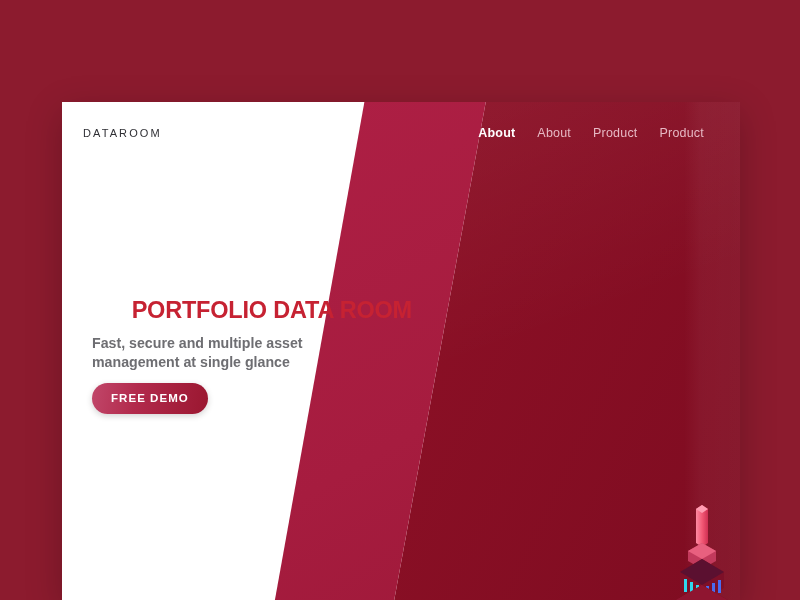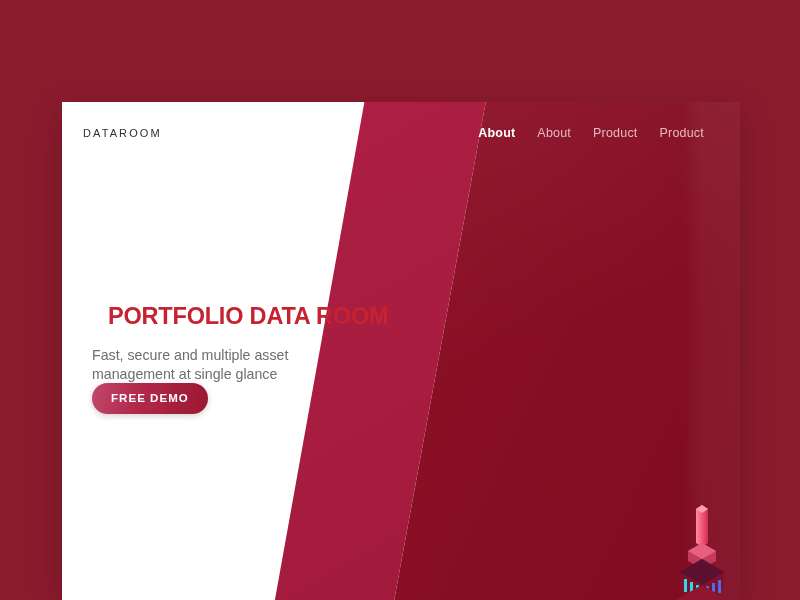--- a/index.html
+++ b/index.html
@@ -109,34 +109,35 @@
 
   
   .hero {
     position: absolute;
     left: 30px;
     top: 185px;
     z-index: 4;
     width: 330px;
   }
   .hero-title {
-    margin: 16px;
+    margin: 10px;
     font-size: 23.5px;
     font-weight: 700;
     letter-spacing: -0.2px;
     color: #c62232;
     line-height: 1.15;
     white-space: nowrap;
+    text-align: right;
   }
   .hero-sub {
-    margin: 9px 0 0 0;
+    margin: 9px 0 12px 0;
     font-size: 14.2px;
     line-height: 1.32;
     color: #6e6e72;
-    font-weight: 400;
+    font-weight: 700;
     max-width: 255px;
   }
   .cta {
     display: inline-block;
     padding: 9px 19px 10px 19px;
     border: none;
     border-radius: 40px;
     background: linear-gradient(100deg, #c1476a 0%, #b22a4c 38%, #9a1730 100%);
     color: #ffffff;
     font-size: 11.5px;

